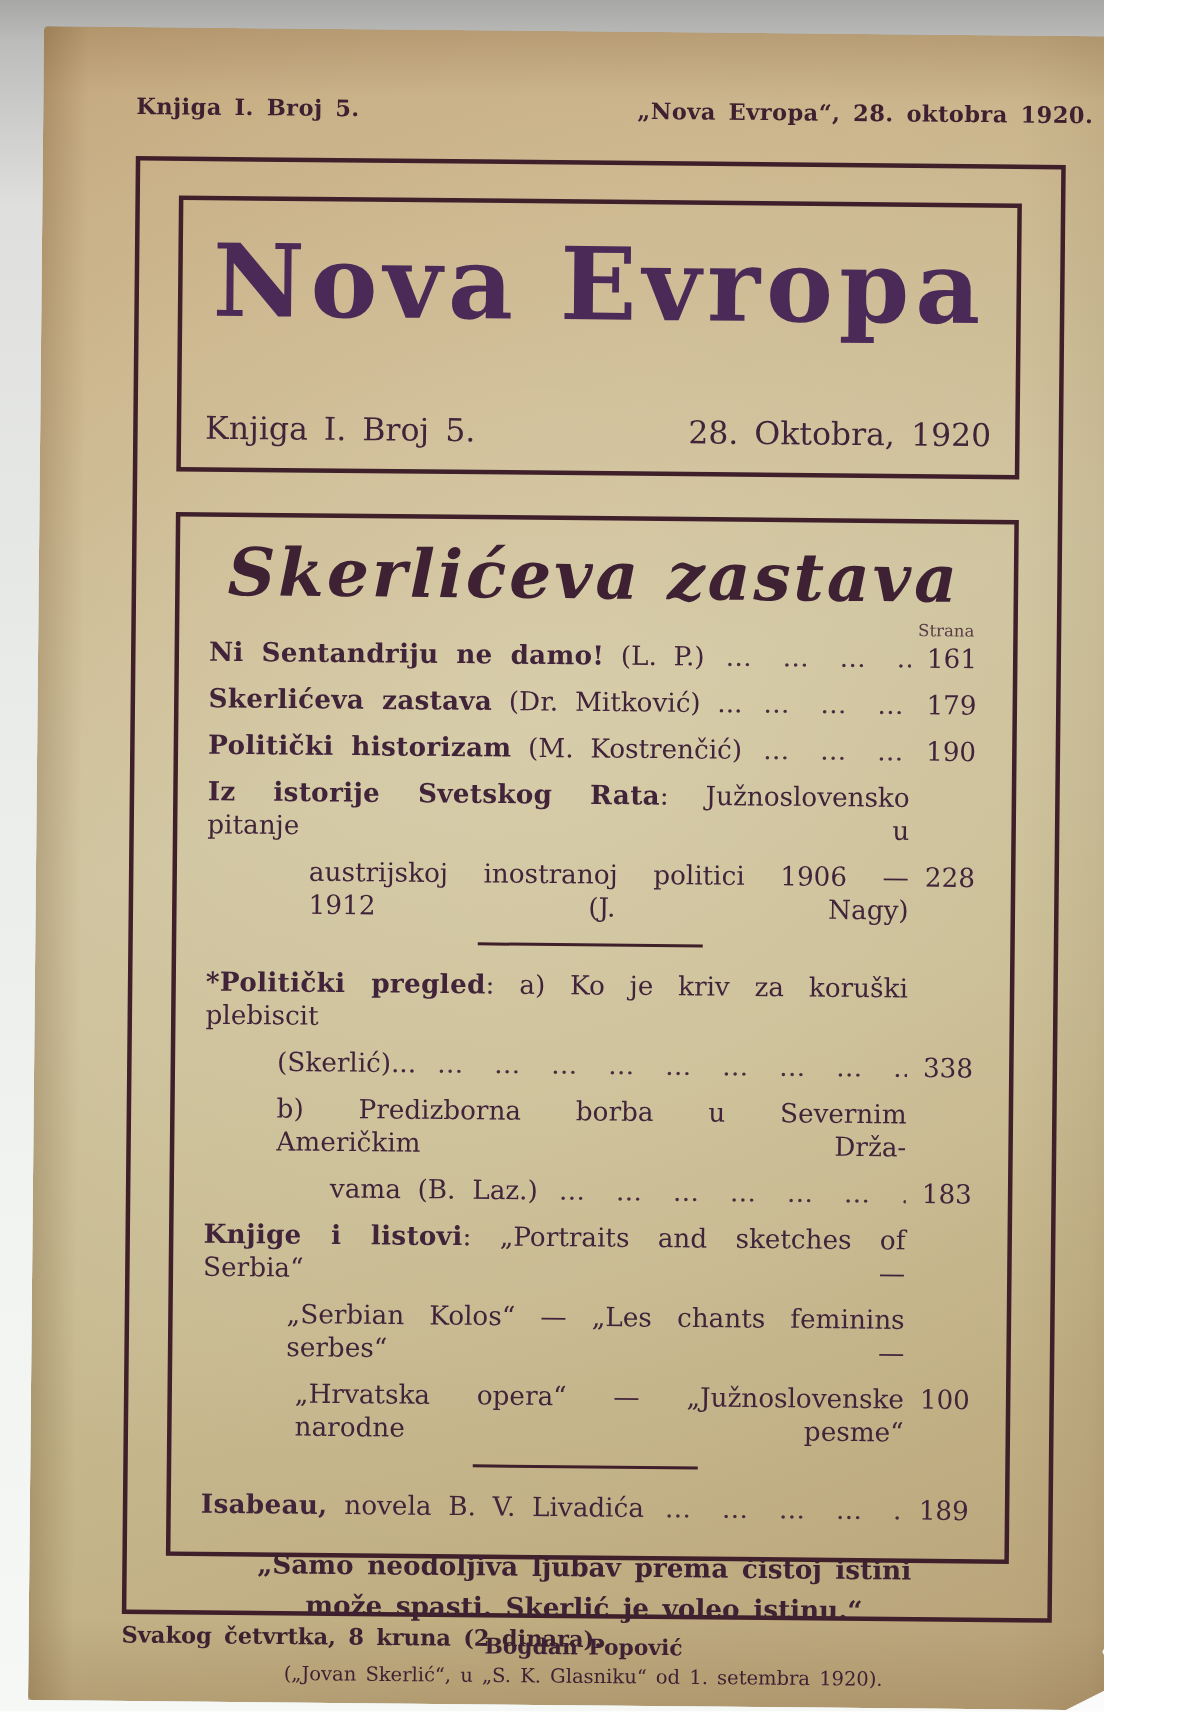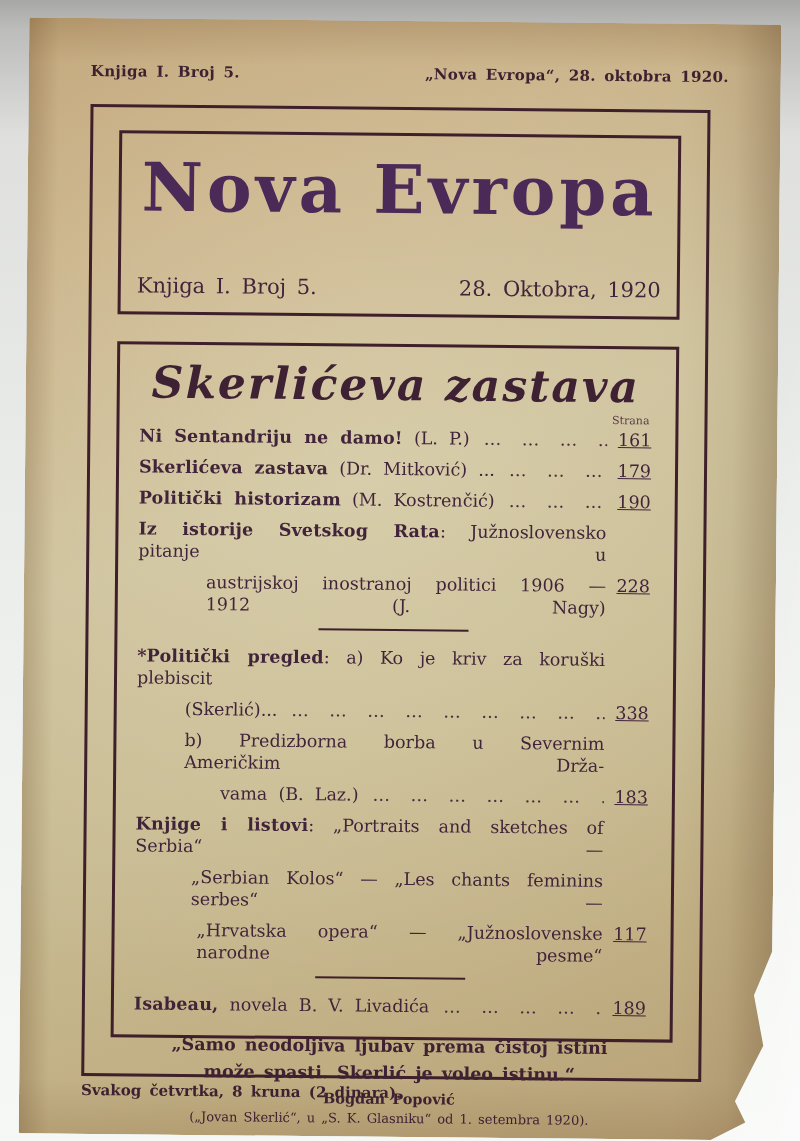--- a/index.html
+++ b/index.html
@@ -2,21 +2,21 @@
 <html><head>
 <meta charset="utf-8">
 <style>
   html,body{margin:0;padding:0;}
   body{
     width:800px;height:1141px;
     font-family:"DejaVu Serif","Liberation Serif",serif;
     overflow:hidden;
   }
   .photo{
-    position:relative;width:800px;height:1141px;
+    position:relative;width:736px;height:1141px;
     background:
       linear-gradient(105deg, rgba(255,255,255,0) 80%, rgba(255,255,255,.5) 100%),
       linear-gradient(180deg,#a7a7a5 0%,#bcbcba 2.5%,#dfe0dd 12%,#e9ebe8 40%,#f1f3f0 70%,#f6f8f5 100%);
     overflow:hidden;
   }
   .book{
     position:absolute;left:24px;top:21px;width:752px;height:1116px;
     transform:rotate(.55deg);transform-origin:50% 50%;
     background:
       radial-gradient(ellipse 120% 85% at 44% 40%, rgba(255,252,228,.22), rgba(0,0,0,0) 62%),
@@ -71,21 +71,21 @@
     font-size:17.5px;line-height:22px;margin-bottom:9px;
     word-spacing:.32em;color:#42243a;white-space:nowrap;
   }
   .toc-line .b{font-weight:bold;letter-spacing:.2px;}
   .toc-text{white-space:nowrap;}
   .toc-text.justify{flex:1;display:block;white-space:normal;text-align:justify;text-align-last:justify;}
   .leaders{
     flex:1;overflow:hidden;white-space:nowrap;
     padding:0 10px 0 14px;opacity:.95;letter-spacing:1px;
   }
-  .page{width:44px;text-align:right;flex:none;text-decoration:underline;}
+  .page{width:44px;text-align:right;flex:none;}
   .toc-divider{
     width:150px;height:2px;background:#3e1f2a;margin:12px auto 16px auto;
   }
   .quote{
     margin-top:16px;text-align:center;color:#3e2133;
   }
   .quote .q-line{font-size:17.5px;font-weight:bold;line-height:27px;word-spacing:3px;}
   .quote .q-attr{font-size:14.5px;font-weight:bold;margin-top:3px;word-spacing:2px;}
   .quote .q-src{font-size:13px;margin-top:4px;word-spacing:2px;}
   .price-note{
@@ -164,21 +164,21 @@
             <div class="toc-line">
               <span class="toc-text justify"><span class="b">Knjige i listovi</span><span>: „Portraits and sketches of Serbia“ —</span></span>
               <span class="page"></span>
             </div>
             <div class="toc-line" style="padding-left: 56px;">
               <span class="toc-text justify"><span>„Serbian Kolos“ — „Les chants feminins serbes“ —</span></span>
               <span class="page"></span>
             </div>
             <div class="toc-line" style="padding-left: 62px;">
               <span class="toc-text justify"><span>„Hrvatska opera“ — „Južnoslovenske narodne pesme“</span></span>
-              <span class="page">117</span>
+              <span class="page">100</span>
             </div>
             <div class="toc-divider"></div>
             <div class="toc-line">
               <span class="toc-text"><span class="b">Isabeau,</span><span> novela B. V. Livadića</span></span>
               <span class="leaders">…  …  …  …  …  …  …  …  …  …  …  …  …  …  </span>
               <span class="page">189</span>
             </div>
           </div>
 
         <div class="quote">

